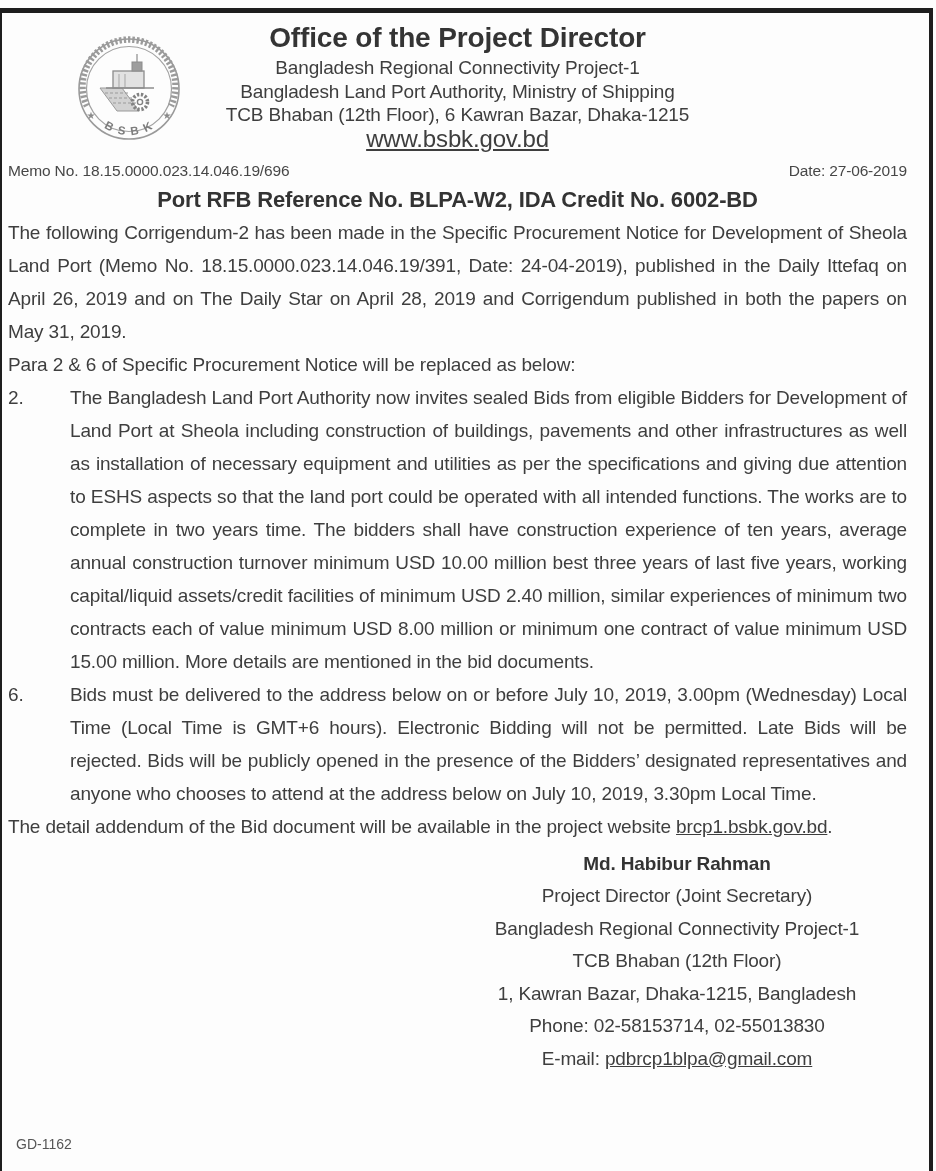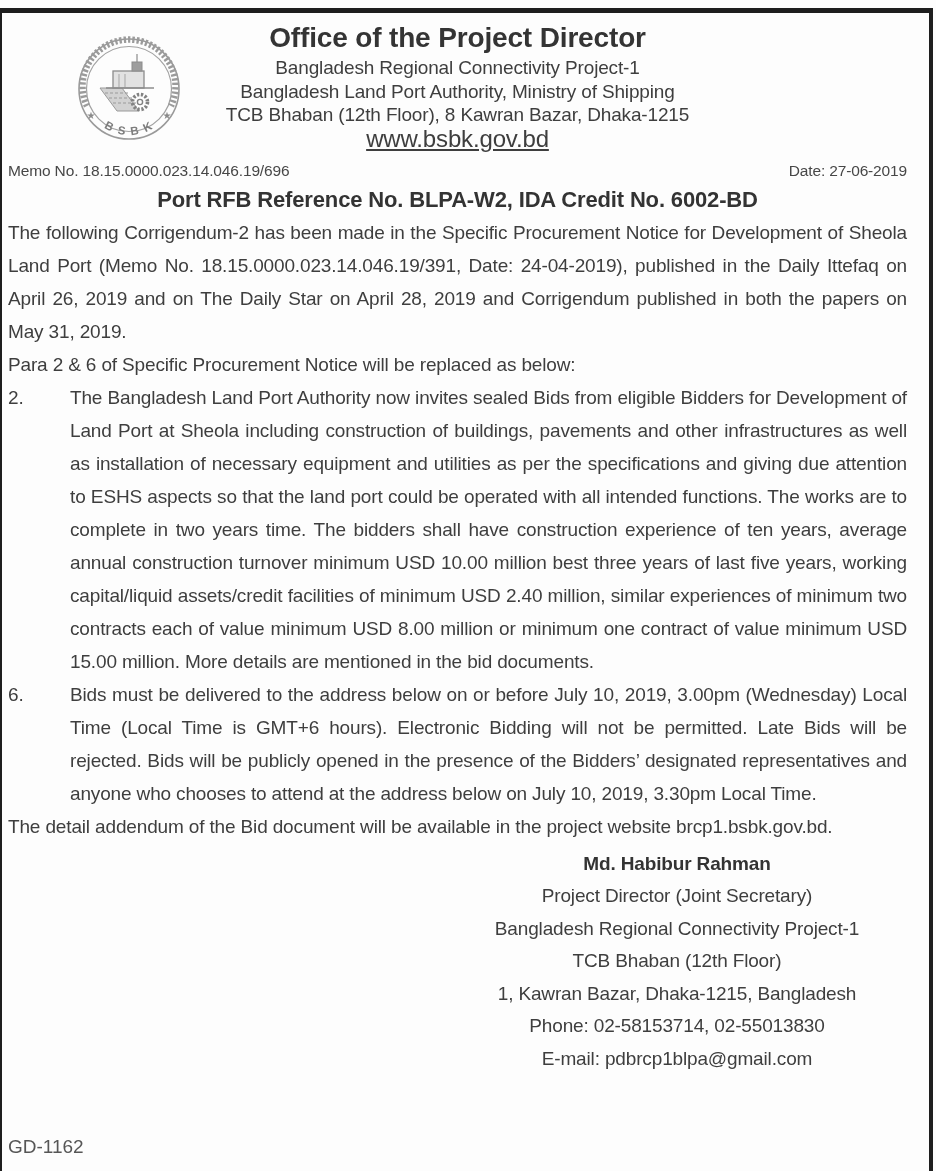--- a/index.html
+++ b/index.html
@@ -27,26 +27,26 @@
   .website{font-size:24px;line-height:23px;text-decoration:underline;display:inline-block;}
   
   .memo-row{display:flex;justify-content:space-between;margin-top:11px;font-size:15.5px;color:#474747;}
   
   .notice-title{font-size:22px;font-weight:bold;line-height:33px;text-align:center;margin-top:3px;color:#333;}
   .para{font-size:19px;line-height:33px;margin:0;}
   .justify{text-align:justify;}
   .item{display:flex;}
   .item .num{width:62px;flex:0 0 62px;font-size:19px;line-height:33px;}
   .item .body{flex:1;}
-  .inline-link{}
+  .inline-link{text-decoration:underline;}
   
   .signature{width:432px;margin:5px 14px 0 auto;text-align:center;font-size:19px;line-height:32.5px;}
   .sig-name{font-weight:bold;color:#333;}
   
-  .ad-code{position:absolute;left:8px;top:1136px;font-size:19px;color:#565656;letter-spacing:0;}
+  .ad-code{position:absolute;left:16px;top:1136px;font-size:14px;color:#565656;letter-spacing:0;}
 </style>
 </head>
 <body>
 
 <div class="page">
   <div class="frame"></div>
 
   <div class="content">
 
     <div class="header">
@@ -77,21 +77,21 @@
 
         <path id="bsbk-arc" d="M 23.4 88.2 A 46 46 0 0 0 82.6 88.2" fill="none"></path>
         <text font-size="11.5" font-weight="bold" fill="#7d7d7d" letter-spacing="1.5">
           <textPath href="#bsbk-arc" startOffset="50%" text-anchor="middle">B S B K</textPath>
         </text>
       </svg>
 
       <div class="office-title">Office of the Project Director</div>
       <div class="org-line">Bangladesh Regional Connectivity Project-1</div>
       <div class="org-line">Bangladesh Land Port Authority, Ministry of Shipping</div>
-      <div class="org-line">TCB Bhaban (12th Floor), 8 Kawran Bazar, Dhaka-1215</div>
+      <div class="org-line">TCB Bhaban (12th Floor), 6 Kawran Bazar, Dhaka-1215</div>
       <div><span class="website">www.bsbk.gov.bd</span></div>
     </div>
 
     <div class="memo-row">
       <span>Memo No. 18.15.0000.023.14.046.19/696</span>
       <span>Date: 27-06-2019</span>
     </div>
 
     <div class="notice-title">
       <div>Port RFB Reference No. BLPA-W2, IDA Credit No. 6002-BD</div>

